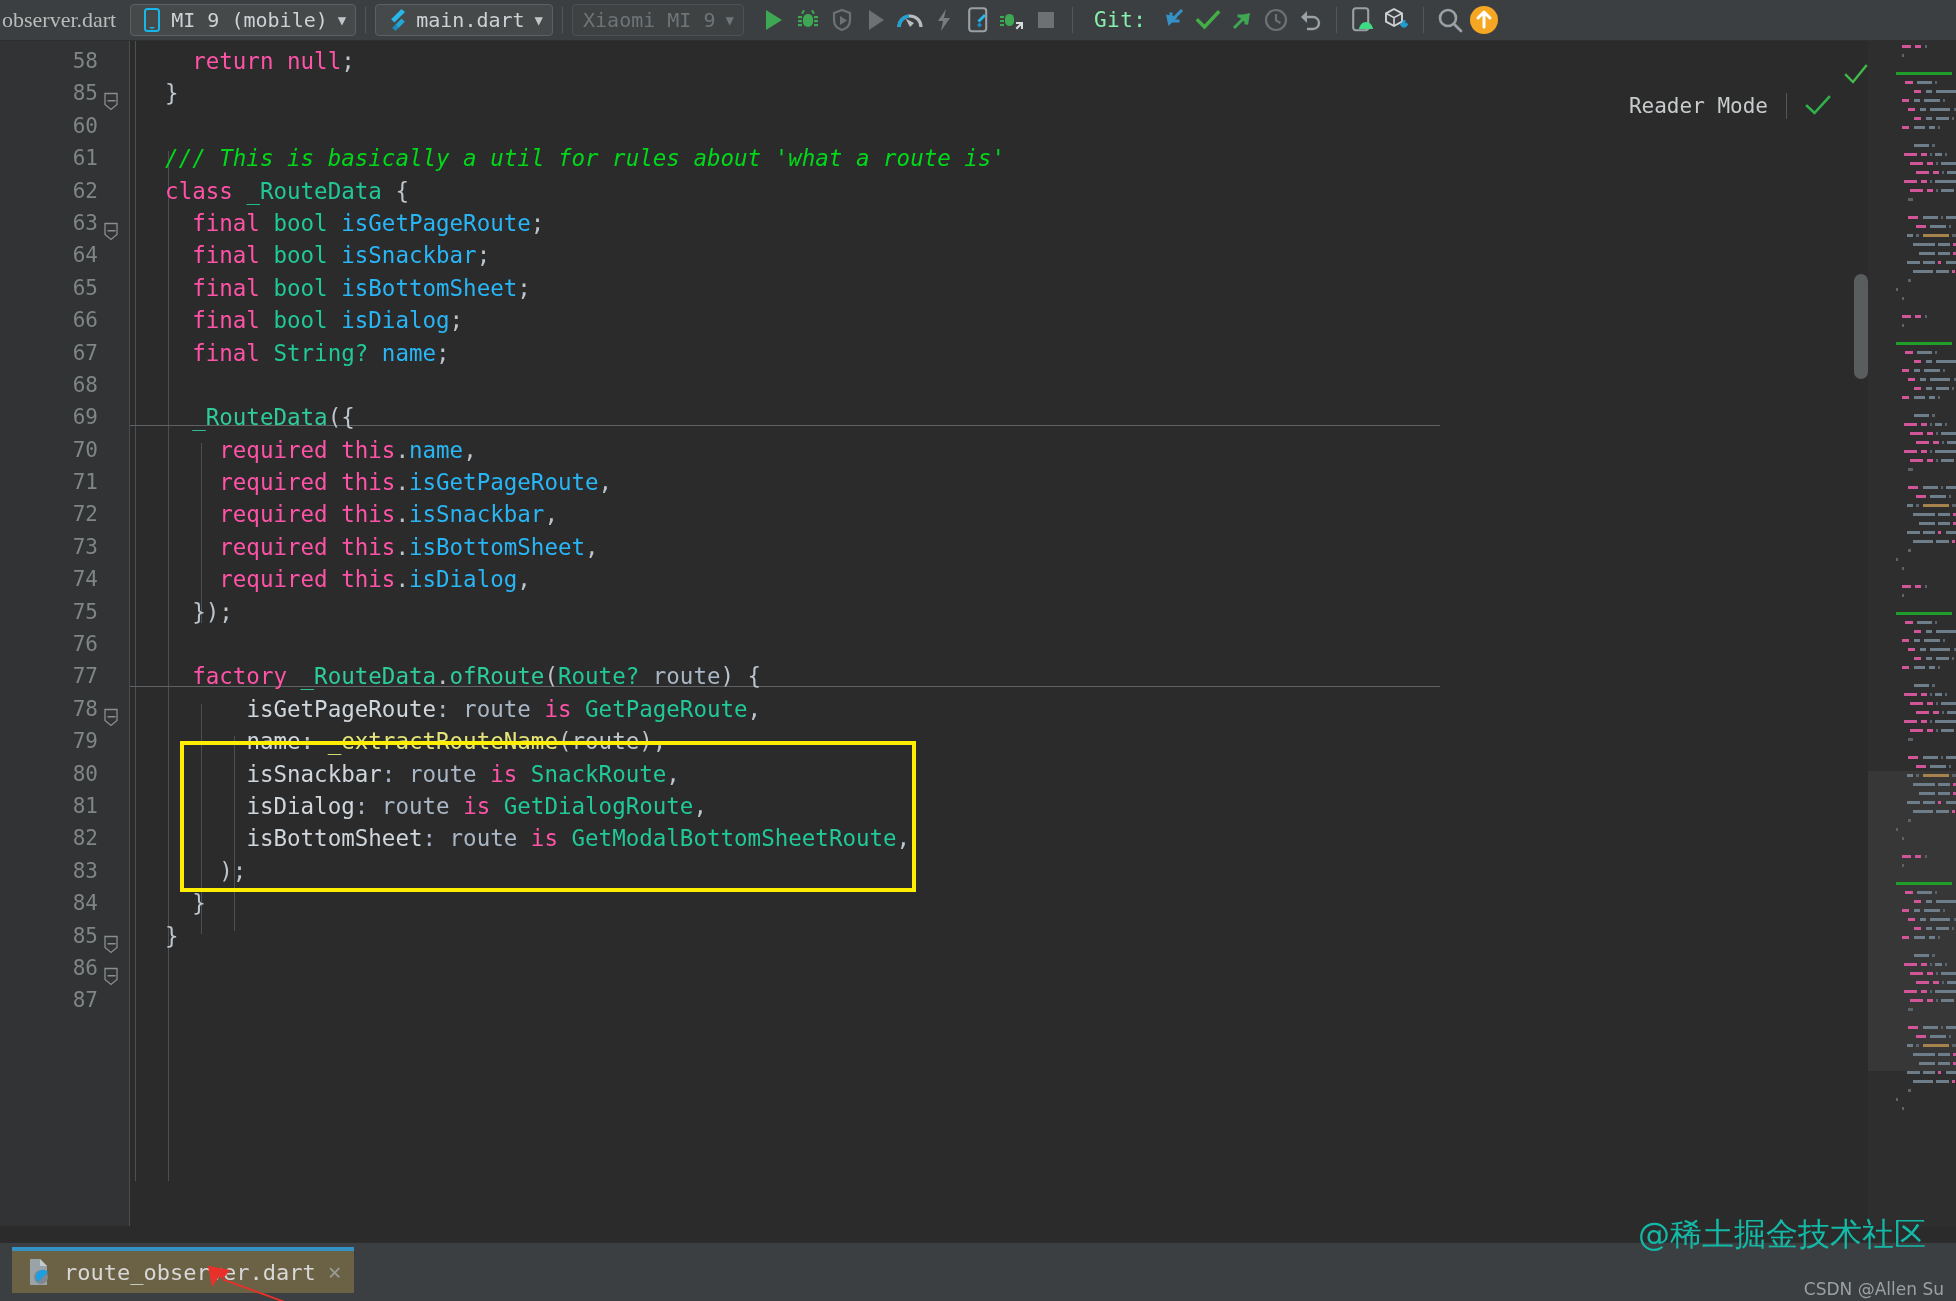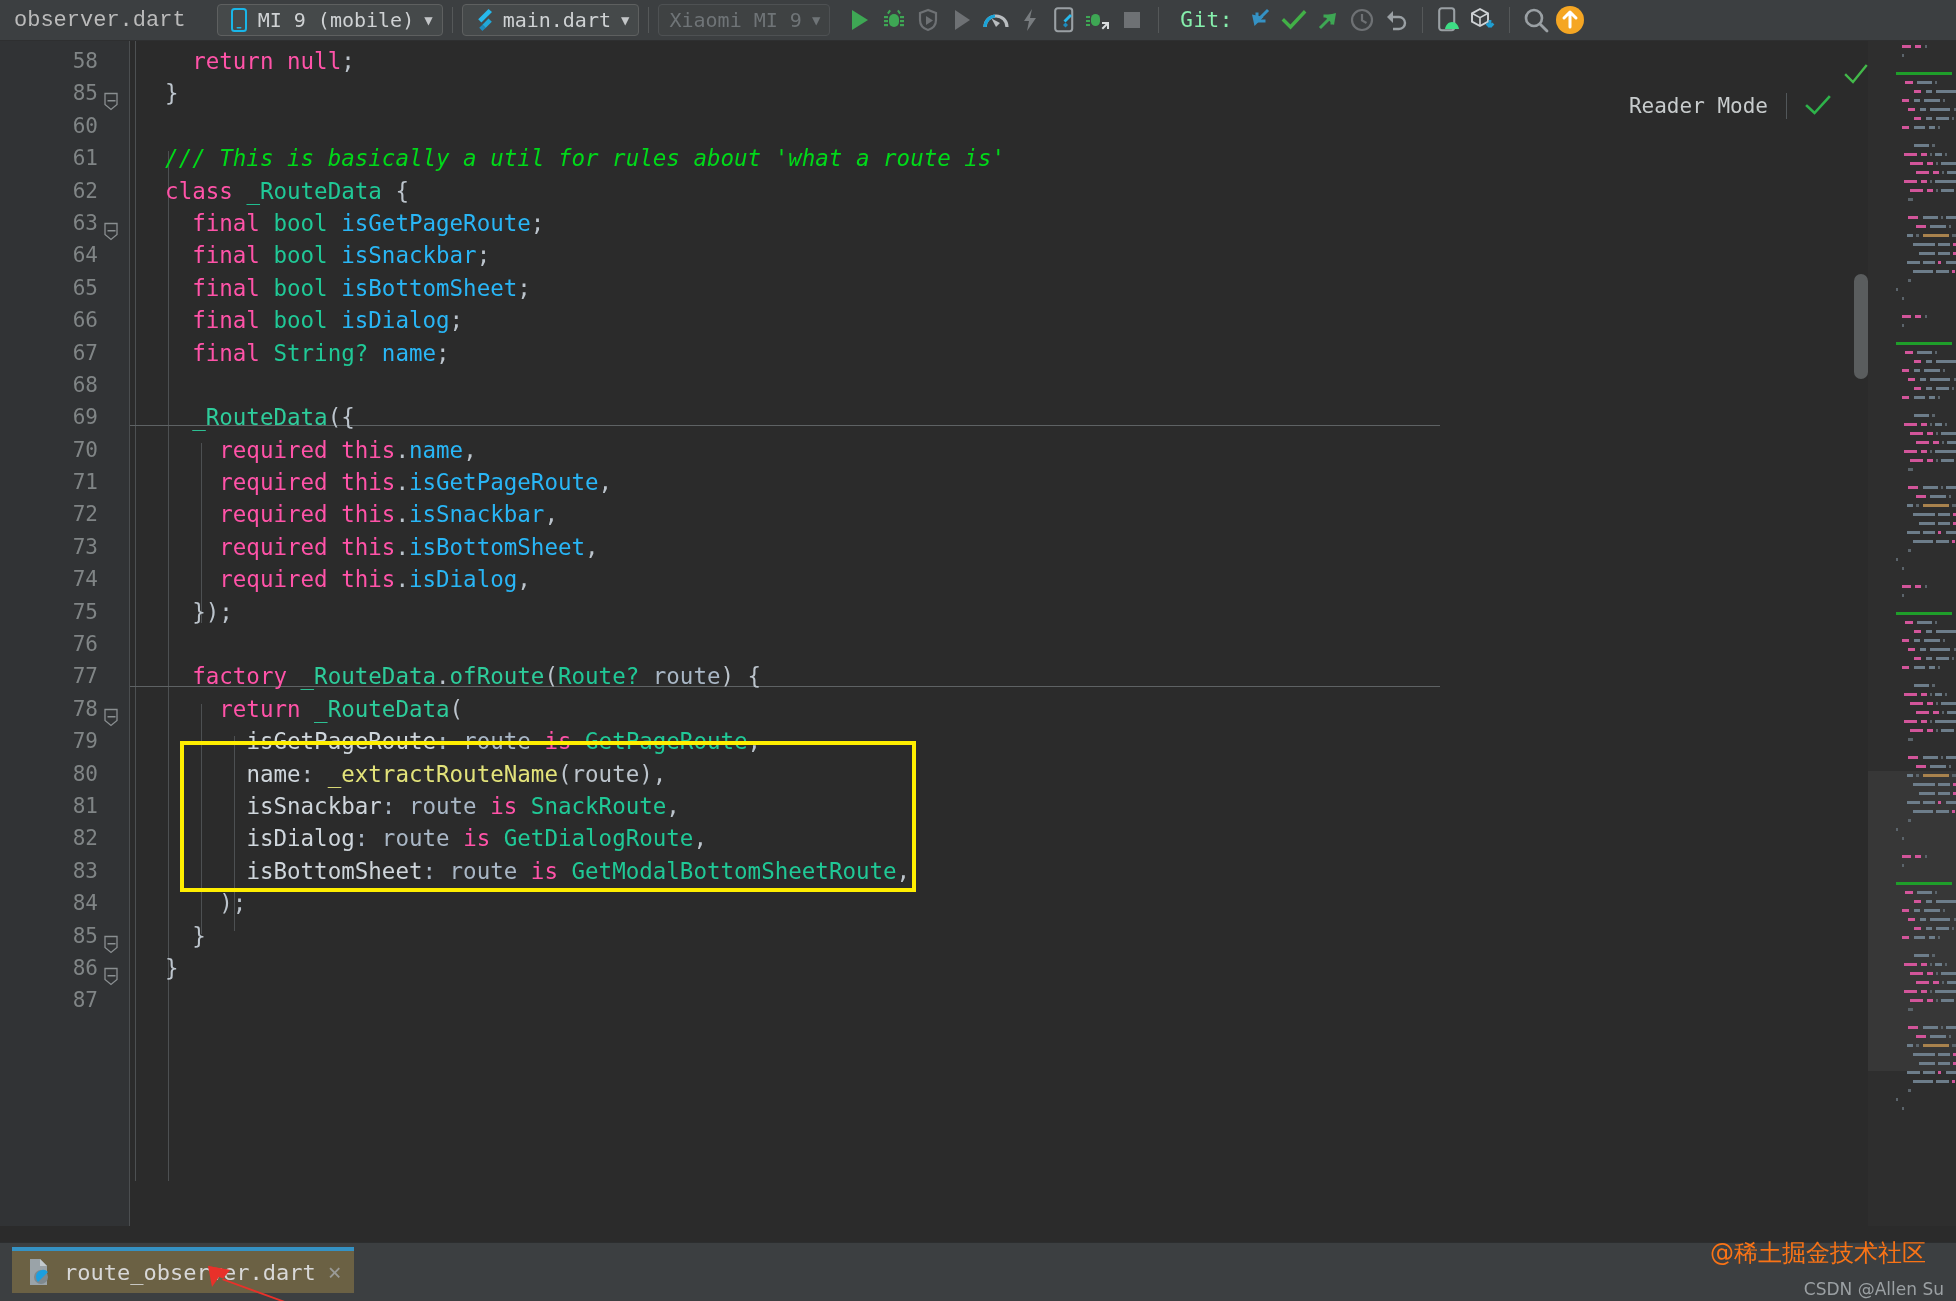--- a/index.html
+++ b/index.html
@@ -12,22 +12,22 @@
 
   
   .toolbar {
     position: absolute; left: 0; top: 0; width: 1956px; height: 41px;
     background: #3c3f41;
     display: flex; align-items: center;
     border-bottom: 1px solid #2e2f30;
   }
   .tb-filename {
     color: #bbbbbb; font-size: 22px;
-    font-family: Liberation Mono, monospace;
-    padding-left: 14px; margin-right: 31px; white-space: nowrap;
+    font-family: Liberation Serif, serif;
+    padding-left: 2px; margin-right: 14px; white-space: nowrap;
   }
   .combo {
     height: 32px; border: 1px solid #5e6060; border-radius: 4px;
     background: #45494a; display: flex; align-items: center;
     padding: 0 9px 0 10px; gap: 8px; color: #cfd2d4; font-size: 20px;
     font-family: "DejaVu Sans Mono", monospace; white-space: nowrap;
   }
   .combo.dim { color: #6f7477; border-color: #4e5153; background: #3f4243; }
   .combo .caret { font-size: 14px; color: #c3c6c8; margin-left: 2px; }
   .combo.dim .caret { color: #6f7477; }
@@ -147,22 +147,22 @@
     border-top: 4px solid #3592c4;
   }
   .filetab .label {
     color: #d8d8d8; font-size: 22px; font-family: "DejaVu Sans Mono", monospace;
     white-space: nowrap;
   }
   .filetab .closex { color: #9a9a96; font-size: 23px; line-height: 1; }
 
   .arrow { position: absolute; }
   .wm-cn {
-    position: absolute; right: 30px; bottom: 32px;
-    color: #f97316; font-size: 24px;
+    position: absolute; right: 30px; bottom: 44px;
+    color: #14b8a6; font-size: 32px;
     font-family: "DejaVu Sans", sans-serif; white-space: nowrap;
   }
   .wm-csdn {
     position: absolute; right: 12px; bottom: 2px;
     color: #9ba0a3; font-size: 17px;
     font-family: "DejaVu Sans", sans-serif; white-space: nowrap;
   }
 </style>
 </head>
 <body>
@@ -426,21 +426,20 @@
         <div class="cl">&nbsp;</div>
         <div class="cl"><span class="plain">    </span><span class="ty2">_RouteData</span><span class="pn">({</span></div>
         <div class="cl"><span class="plain">      </span><span class="k">required</span><span class="plain"> </span><span class="k">this</span><span class="pn">.</span><span class="id">name</span><span class="pn">,</span></div>
         <div class="cl"><span class="plain">      </span><span class="k">required</span><span class="plain"> </span><span class="k">this</span><span class="pn">.</span><span class="id">isGetPageRoute</span><span class="pn">,</span></div>
         <div class="cl"><span class="plain">      </span><span class="k">required</span><span class="plain"> </span><span class="k">this</span><span class="pn">.</span><span class="id">isSnackbar</span><span class="pn">,</span></div>
         <div class="cl"><span class="plain">      </span><span class="k">required</span><span class="plain"> </span><span class="k">this</span><span class="pn">.</span><span class="id">isBottomSheet</span><span class="pn">,</span></div>
         <div class="cl"><span class="plain">      </span><span class="k">required</span><span class="plain"> </span><span class="k">this</span><span class="pn">.</span><span class="id">isDialog</span><span class="pn">,</span></div>
         <div class="cl"><span class="pn">    });</span></div>
         <div class="cl">&nbsp;</div>
         <div class="cl"><span class="plain">    </span><span class="k">factory</span><span class="plain"> </span><span class="ty2">_RouteData</span><span class="pn">.</span><span class="ty2">ofRoute</span><span class="pn">(</span><span class="ty">Route?</span><span class="plain"> route</span><span class="pn">) {</span></div>
-        <div class="cl"><span class="plain">      </span><span class="k">return</span><span class="plain"> </span><span class="ty2">_RouteData</span><span class="pn">(</span></div>
         <div class="cl"><span class="plain">        </span><span class="nm">isGetPageRoute</span><span class="plain">: route </span><span class="k">is</span><span class="plain"> </span><span class="ty">GetPageRoute</span><span class="pn">,</span></div>
         <div class="cl"><span class="plain">        </span><span class="nm">name</span><span class="pn">: </span><span class="fn">_extractRouteName</span><span class="pn">(route),</span></div>
         <div class="cl"><span class="plain">        </span><span class="nm">isSnackbar</span><span class="plain">: route </span><span class="k">is</span><span class="plain"> </span><span class="ty">SnackRoute</span><span class="pn">,</span></div>
         <div class="cl"><span class="plain">        </span><span class="nm">isDialog</span><span class="plain">: route </span><span class="k">is</span><span class="plain"> </span><span class="ty">GetDialogRoute</span><span class="pn">,</span></div>
         <div class="cl"><span class="plain">        </span><span class="nm">isBottomSheet</span><span class="plain">: route </span><span class="k">is</span><span class="plain"> </span><span class="ty">GetModalBottomSheetRoute</span><span class="pn">,</span></div>
         <div class="cl"><span class="pn">      );</span></div>
         <div class="cl"><span class="pn">    }</span></div>
         <div class="cl"><span class="pn">  }</span></div>
         <div class="cl">&nbsp;</div>
       </div>

